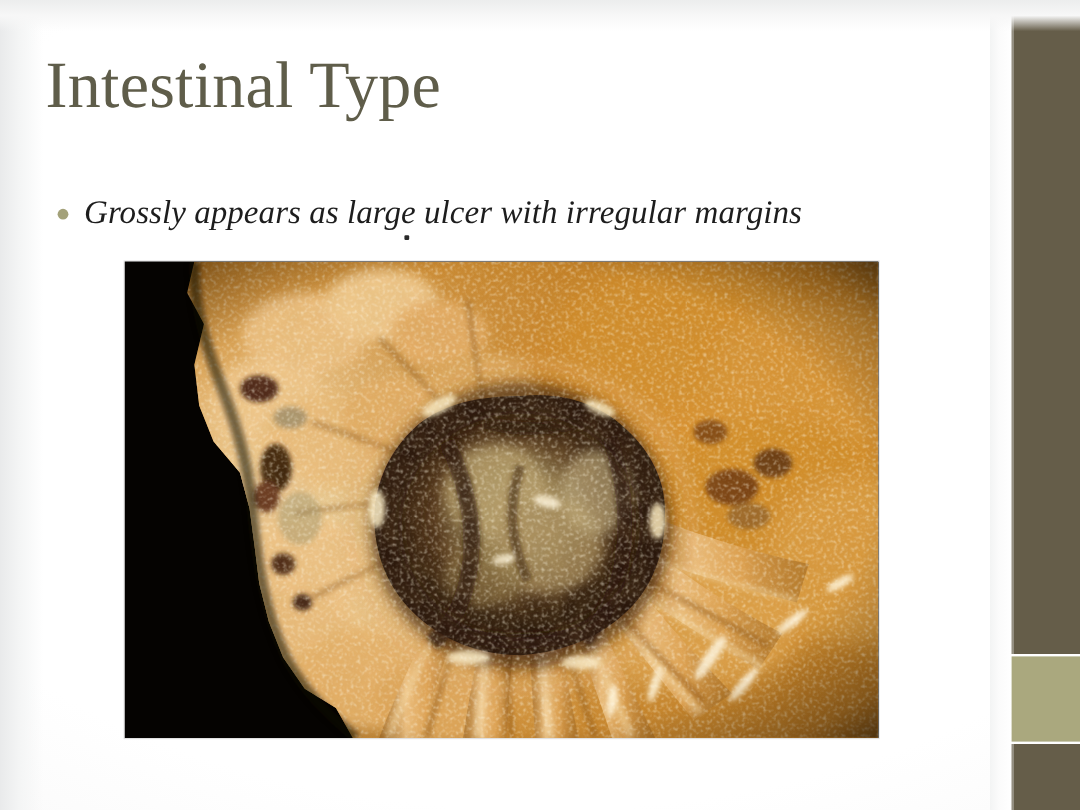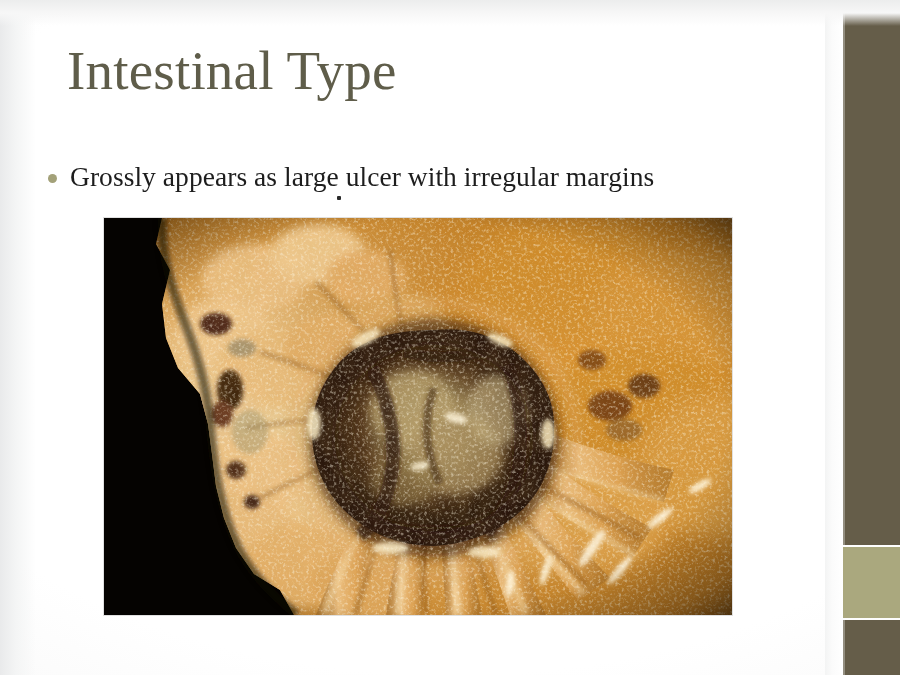--- a/index.html
+++ b/index.html
@@ -85,25 +85,25 @@
     position:absolute; left:104px; top:625px; width:628px;
     text-align:center; font-size:13.5px; color:#262626;
     font-family:"Liberation Serif", serif; letter-spacing:0.1px;
   }
 </style>
 </head>
 <body>
 
 <div id="slide">
 
-  <div id="title" style="color: rgb(95, 93, 74); margin-left: 29px;">Intestinal Type</div>
+  <div id="title" style="color: rgb(95, 93, 74);">Intestinal Type</div>
 
   <div id="bullet-row">
     <span id="bullet-dot" style="background: rgb(163, 161, 121);"></span>
-    <span id="bullet-text" style="color: rgb(29, 29, 29);">Grossly appears as large ulcer with irregular margins</span>
+    <span id="bullet-text" style="color: rgb(29, 29, 29); font-style: italic;">Grossly appears as large ulcer with irregular margins</span>
   </div>
   <div id="stray-dot"></div>
 
   <div id="photo" style="background: rgb(5, 3, 1);">
     <svg viewBox="0 0 628 397" preserveAspectRatio="none">
       <defs>
 
         <radialGradient id="gField" cx="52%" cy="48%" r="78%">
           <stop offset="0%" stop-color="#e8b474"></stop>
           <stop offset="30%" stop-color="#dda255"></stop>

